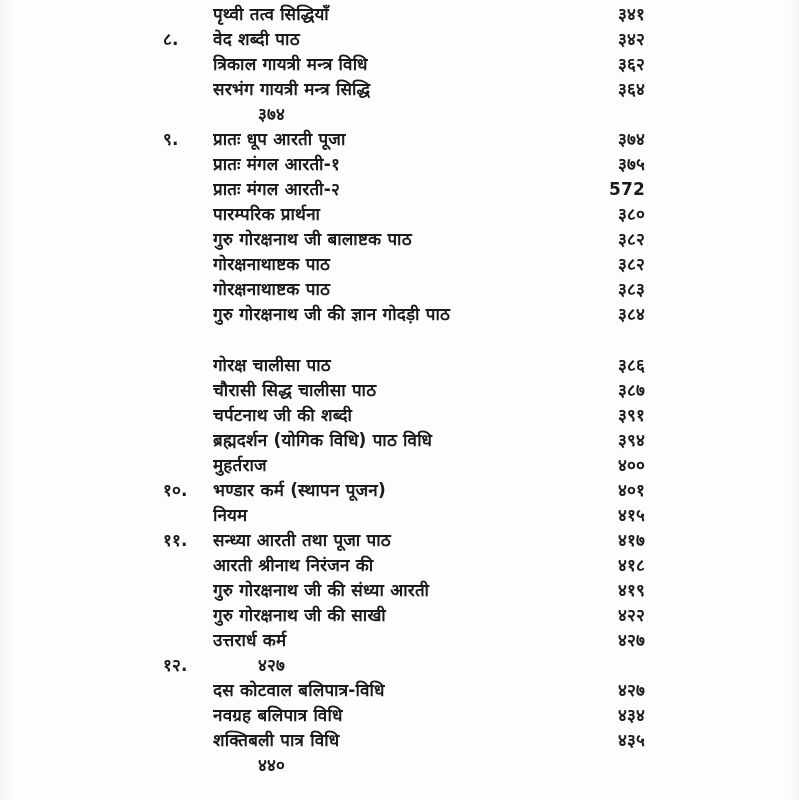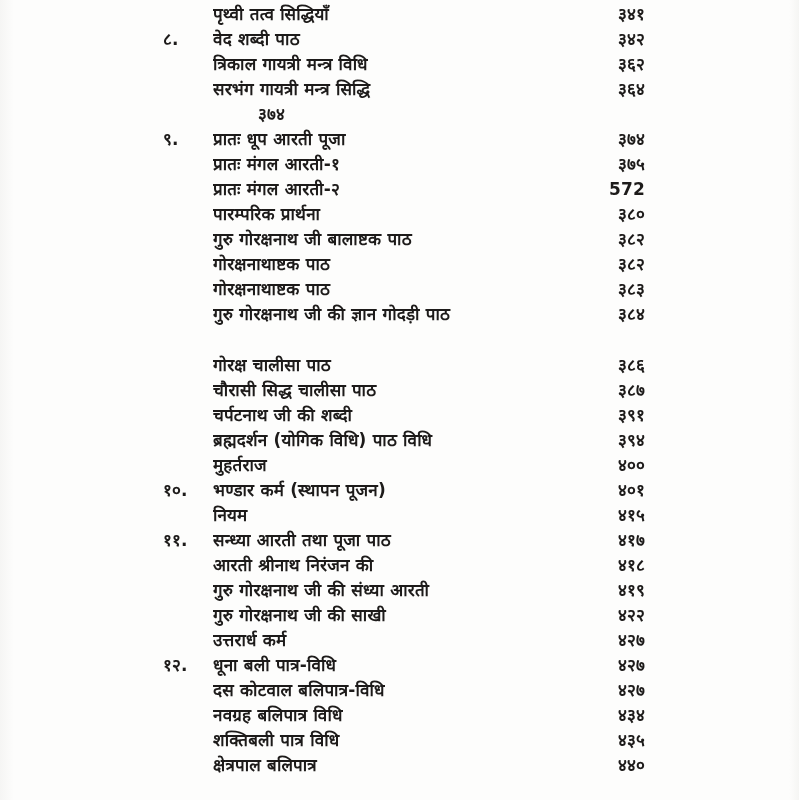--- a/index.html
+++ b/index.html
@@ -205,21 +205,20 @@
   </div>
 
   <div class="toc-row" style="color: rgb(29, 27, 26);">
     <span class="num"></span>
     <span class="title">उत्तरार्ध कर्म</span>
     <span class="pageno">४२७</span>
   </div>
 
   <div class="toc-row" style="color: rgb(29, 27, 26);">
     <span class="num">१२.</span>
-    <span class="title">धूना बली पात्र-विधि</span>
     <span class="pageno">४२७</span>
   </div>
 
   <div class="toc-row" style="color: rgb(29, 27, 26);">
     <span class="num"></span>
     <span class="title">दस कोटवाल बलिपात्र-विधि</span>
     <span class="pageno">४२७</span>
   </div>
 
   <div class="toc-row" style="color: rgb(29, 27, 26);">
@@ -229,17 +228,16 @@
   </div>
 
   <div class="toc-row" style="color: rgb(29, 27, 26); justify-content: space-between;">
     <span class="num"></span>
     <span class="title">शक्तिबली पात्र विधि</span>
     <span class="pageno">४३५</span>
   </div>
 
   <div class="toc-row" style="color: rgb(29, 27, 26);">
     <span class="num"></span>
-    <span class="title">क्षेत्रपाल बलिपात्र</span>
     <span class="pageno">४४०</span>
   </div>
 </div>
 </div>
 
 </body></html>

